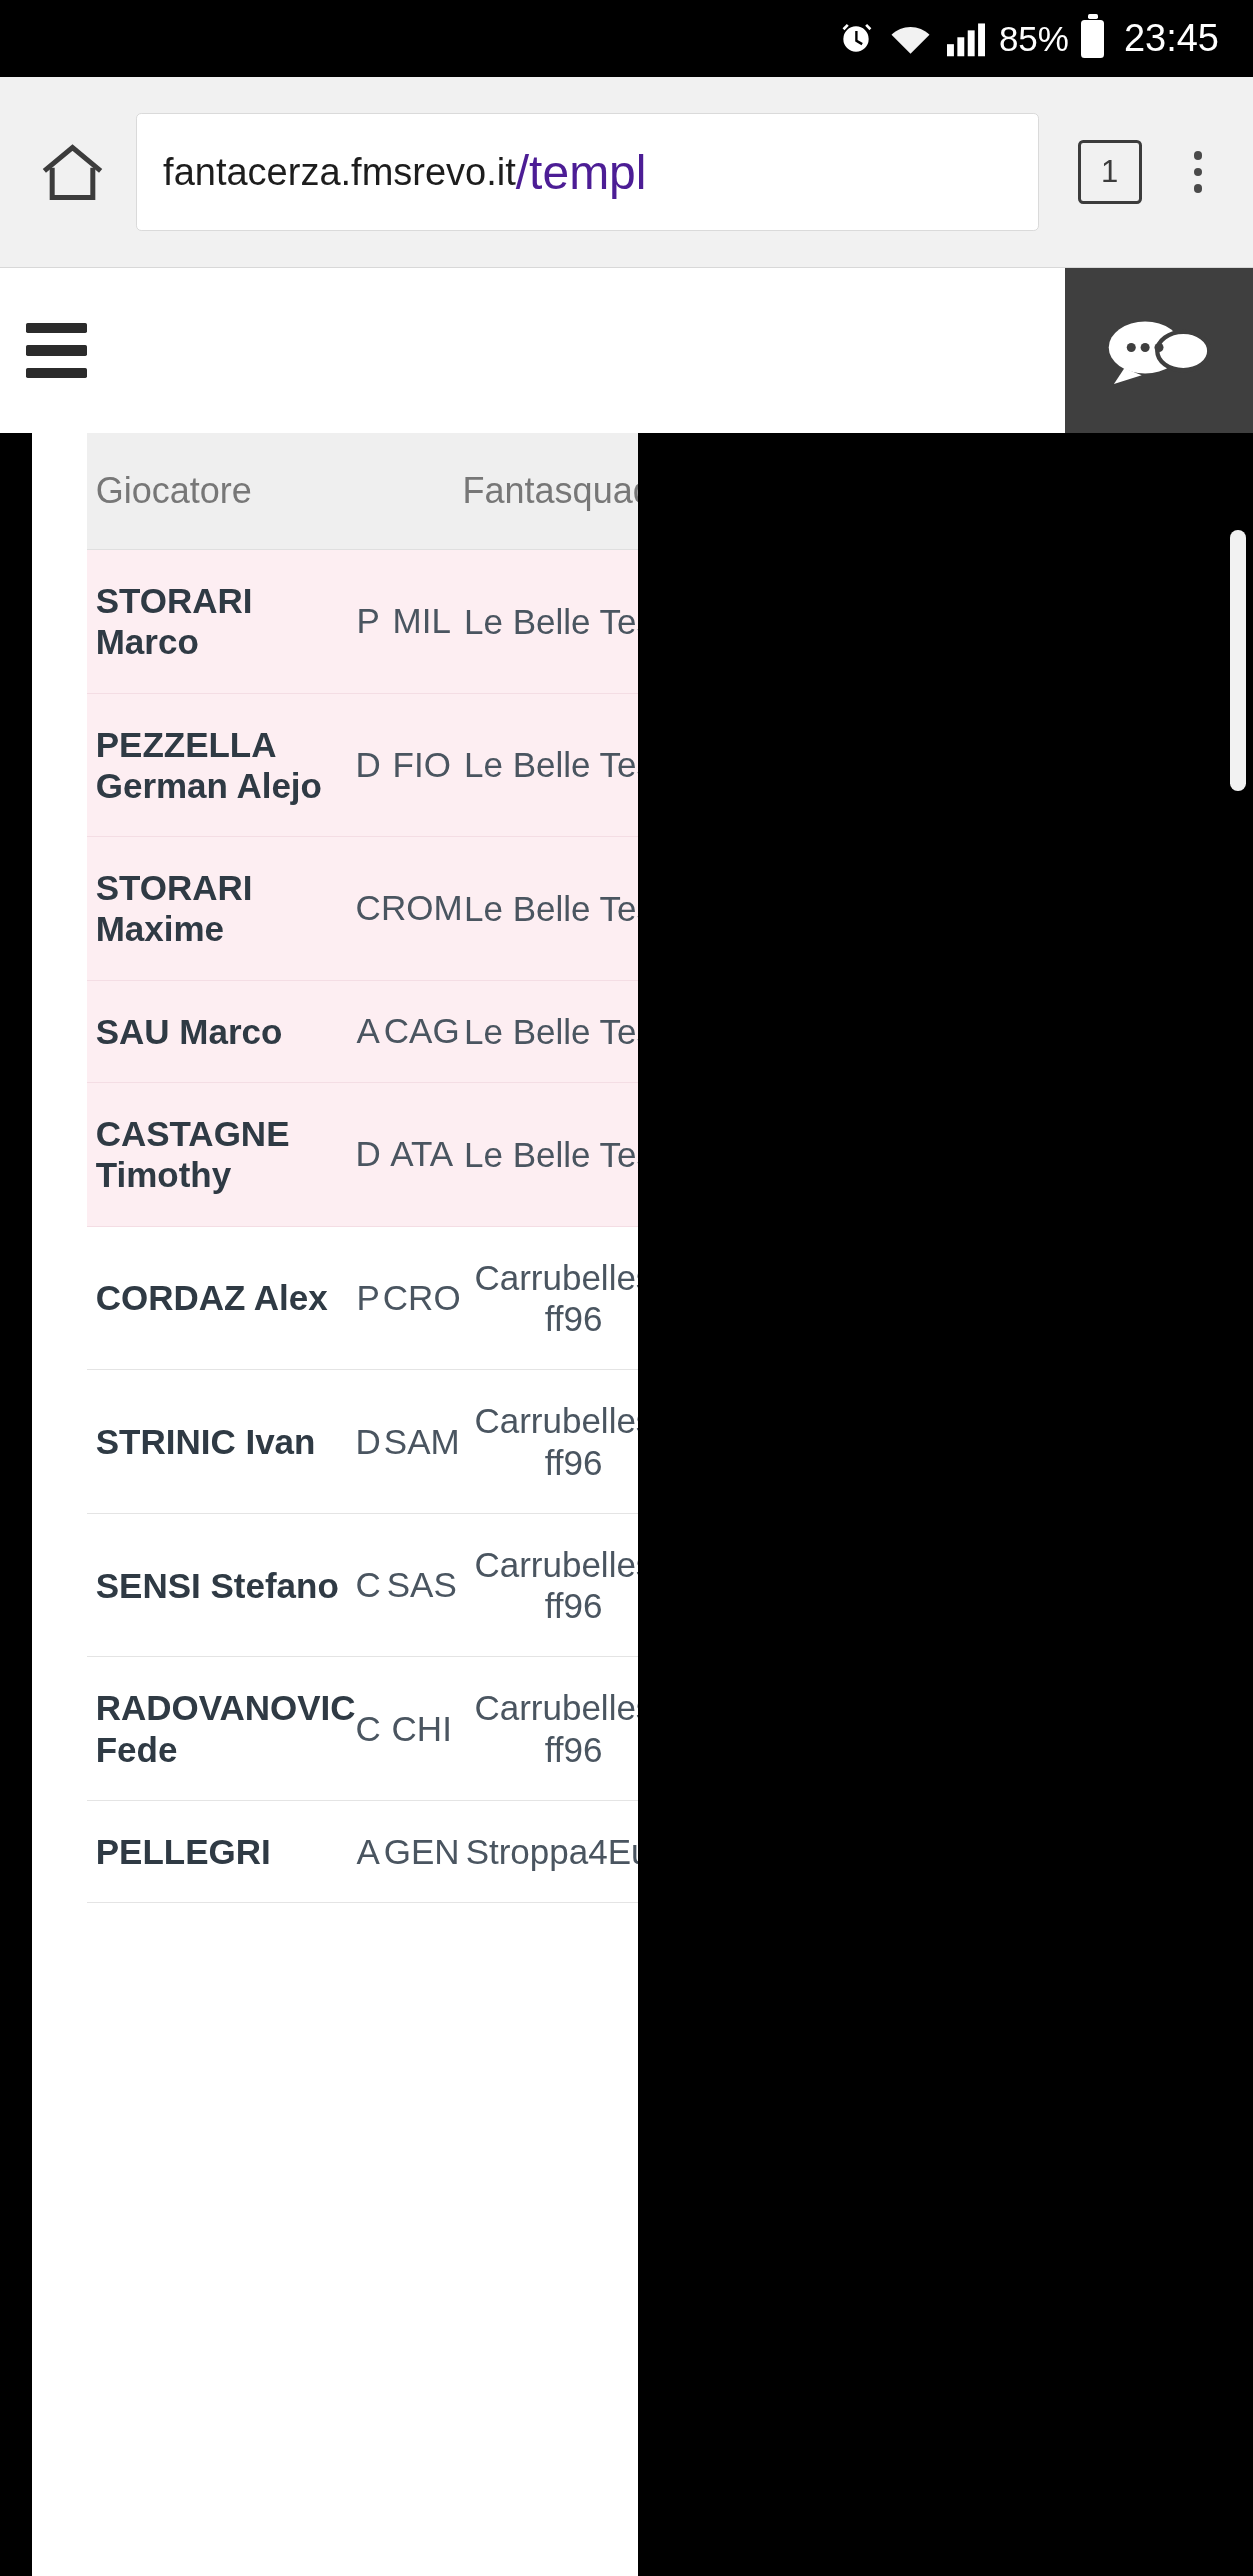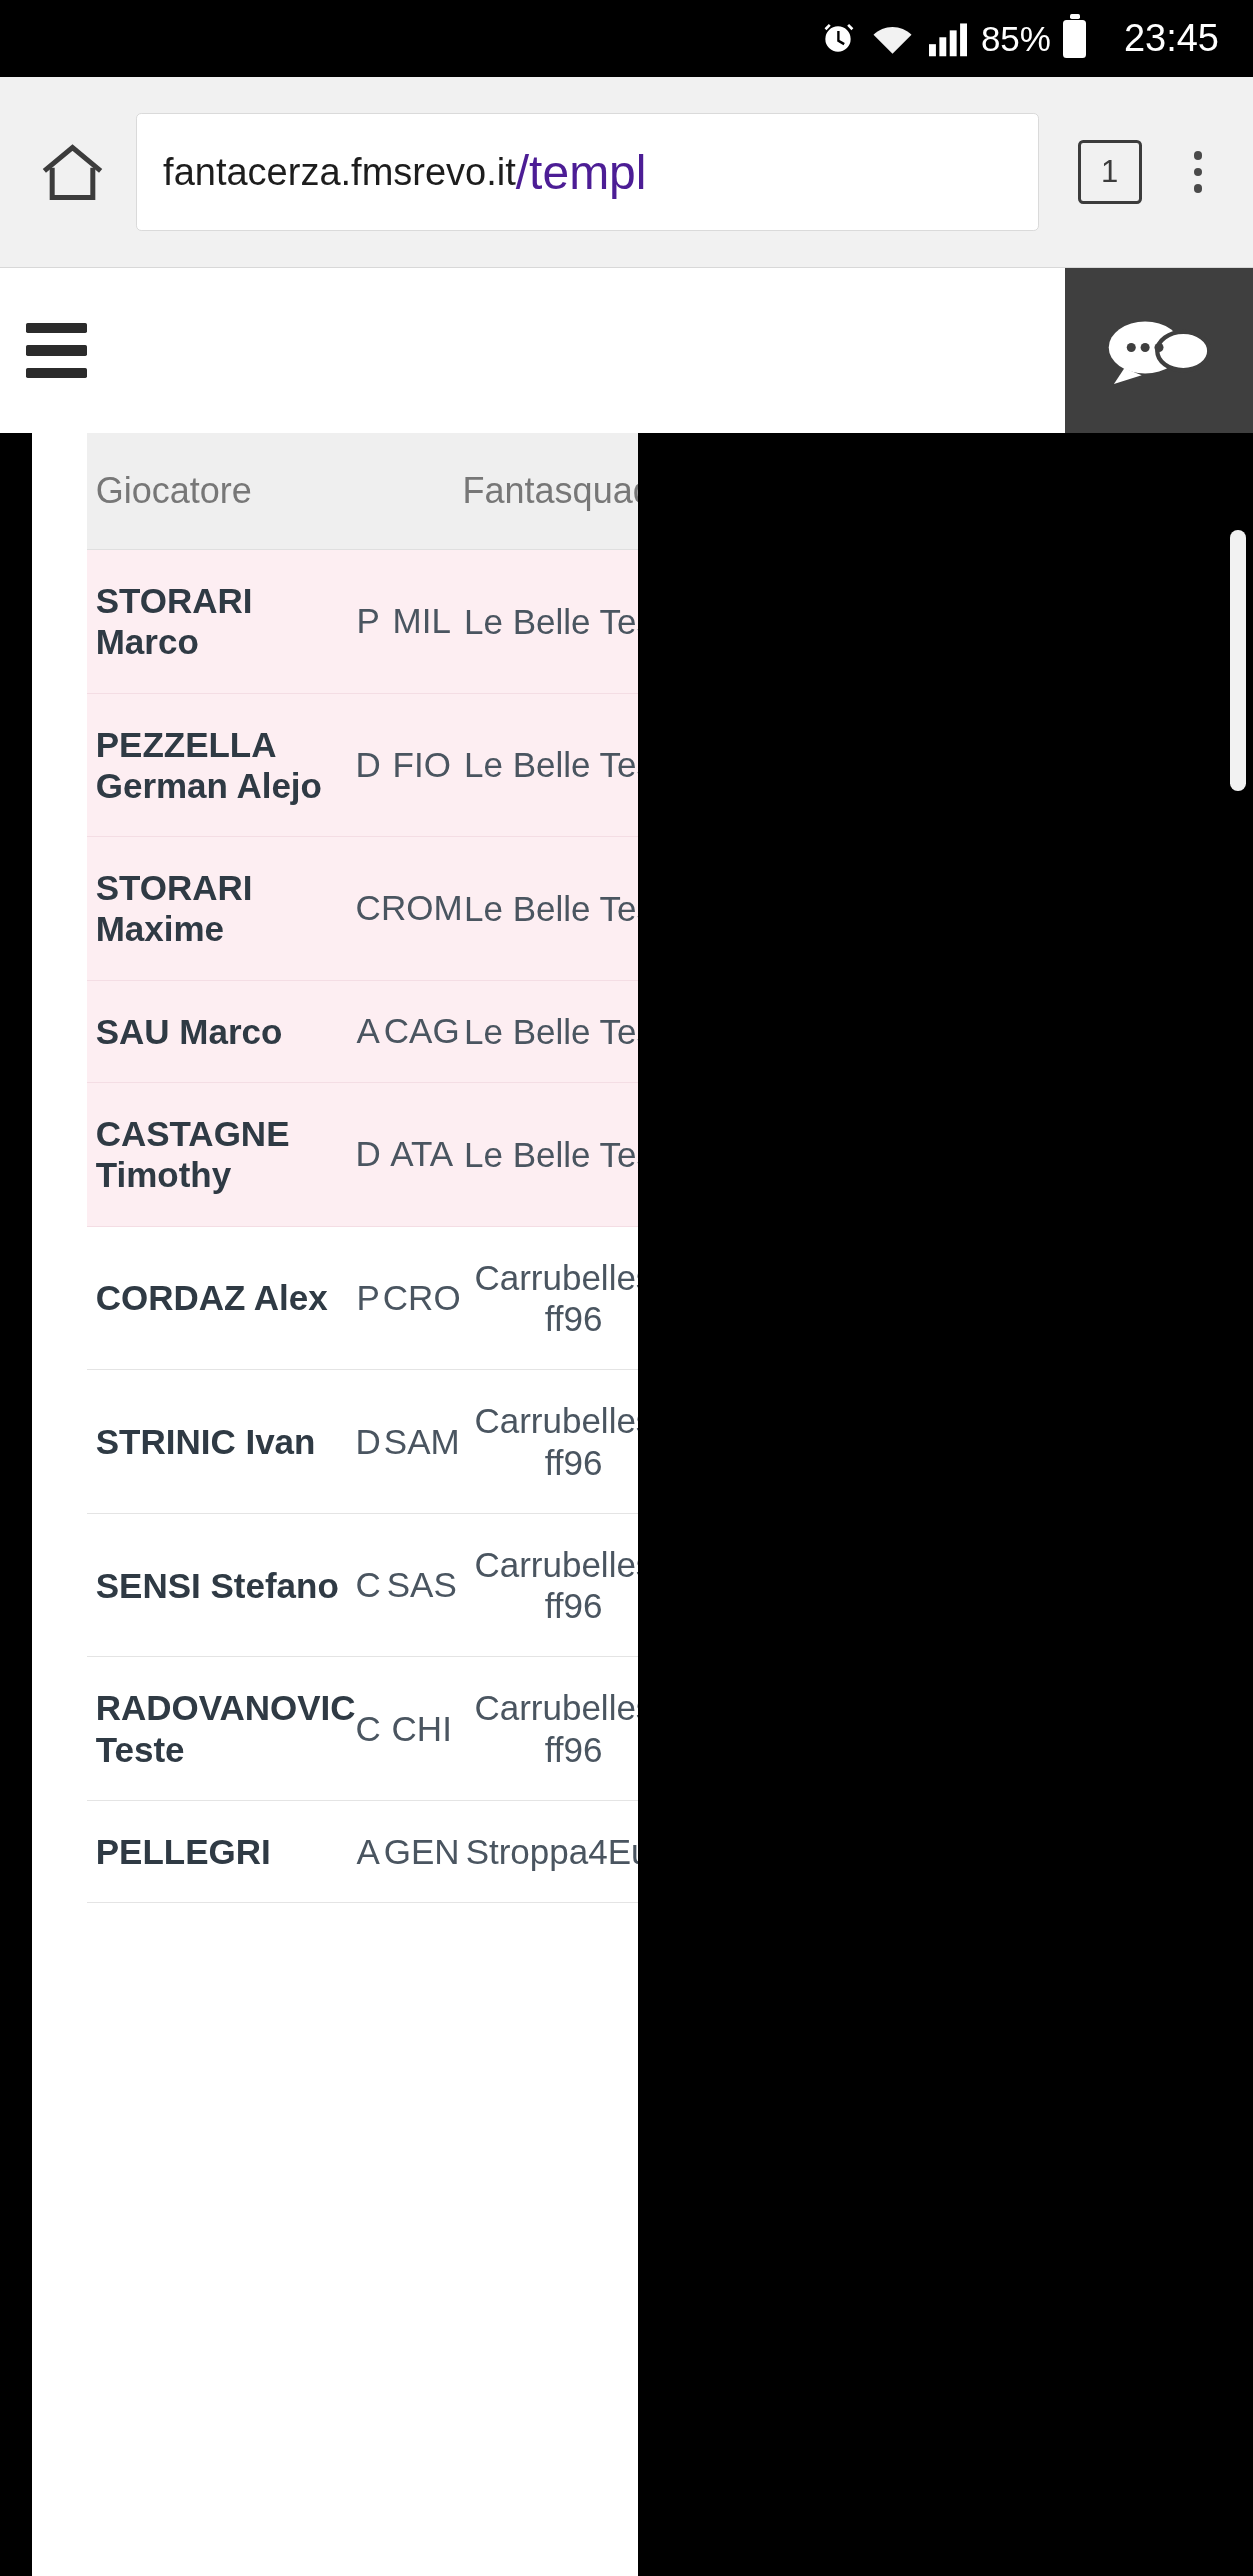--- a/index.html
+++ b/index.html
@@ -17,21 +17,21 @@
     background: #000;
     display: flex;
     align-items: center;
     justify-content: flex-end;
     padding-right: 34px;
     color: #fff;
   }
   .status-icons { display: flex; align-items: center; gap: 12.2px; }
   .st-ico { display: inline-flex; align-items: center; }
   .battery-pct { font-size: 35px; letter-spacing: 0; }
-  .clock { font-size: 38px; margin-left: 26px; }
+  .clock { font-size: 38px; margin-left: 8px; }
   .batt-shape {
     width: 22.6px; height: 38px; border: 2.6px solid #fff; border-radius: 3.5px;
     position: relative; background: #fff;
   }
   .batt-shape::after {
     content: ""; position: absolute; top: -7.8px; left: 5.2px;
     width: 9.6px; height: 5.2px; background: #fff; border-radius: 1.7px;
   }
 
   
@@ -295,21 +295,21 @@
           <td class="tag">ROSSI Lu</td>
         </tr>
         <tr>
           <td class="player">SENSI Stefano</td>
           <td class="role">C</td>
           <td class="club">SAS</td>
           <td class="team">Carrubellese ff96</td>
           <td class="tag">VELO Migue</td>
         </tr>
         <tr>
-          <td class="player">RADOVANOVIC Teste</td>
+          <td class="player">RADOVANOVIC Fede</td>
           <td class="role">C</td>
           <td class="club">CHI</td>
           <td class="team">Carrubellese ff96</td>
           <td class="tag">CIGA Lu</td>
         </tr>
         <tr>
           <td class="player">PELLEGRI</td>
           <td class="role">A</td>
           <td class="club">GEN</td>
           <td class="team">Stroppa4Euro</td>

